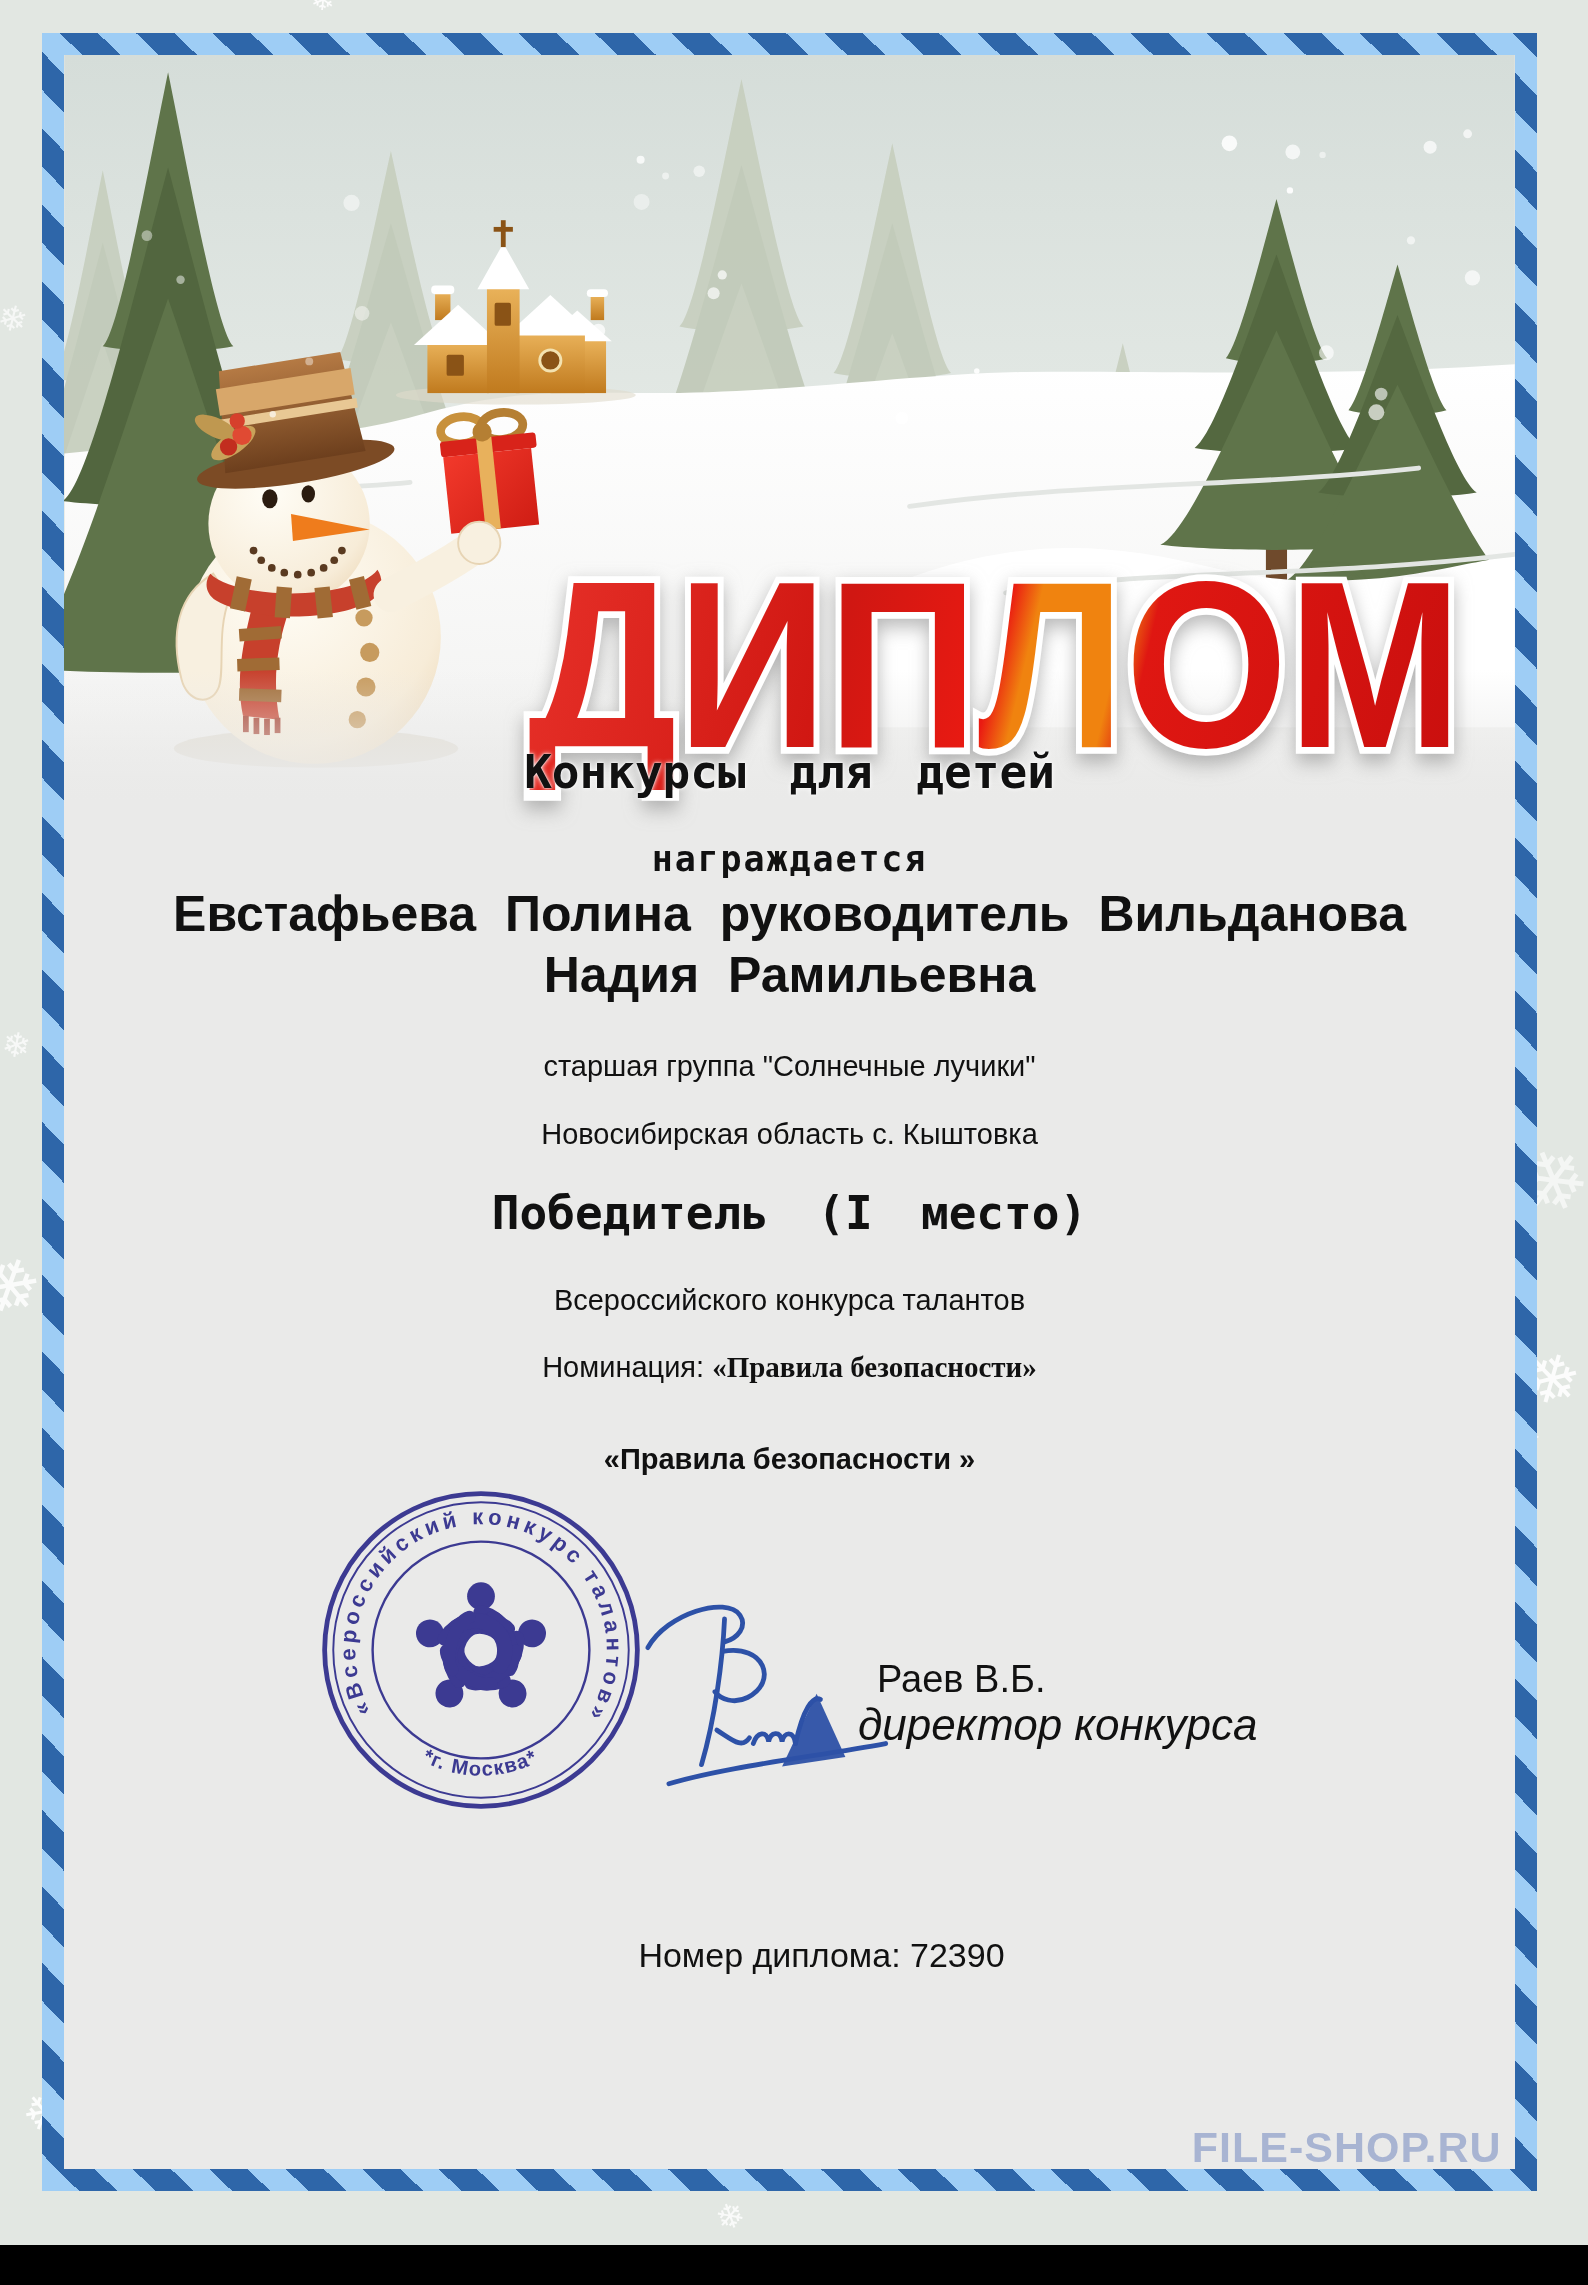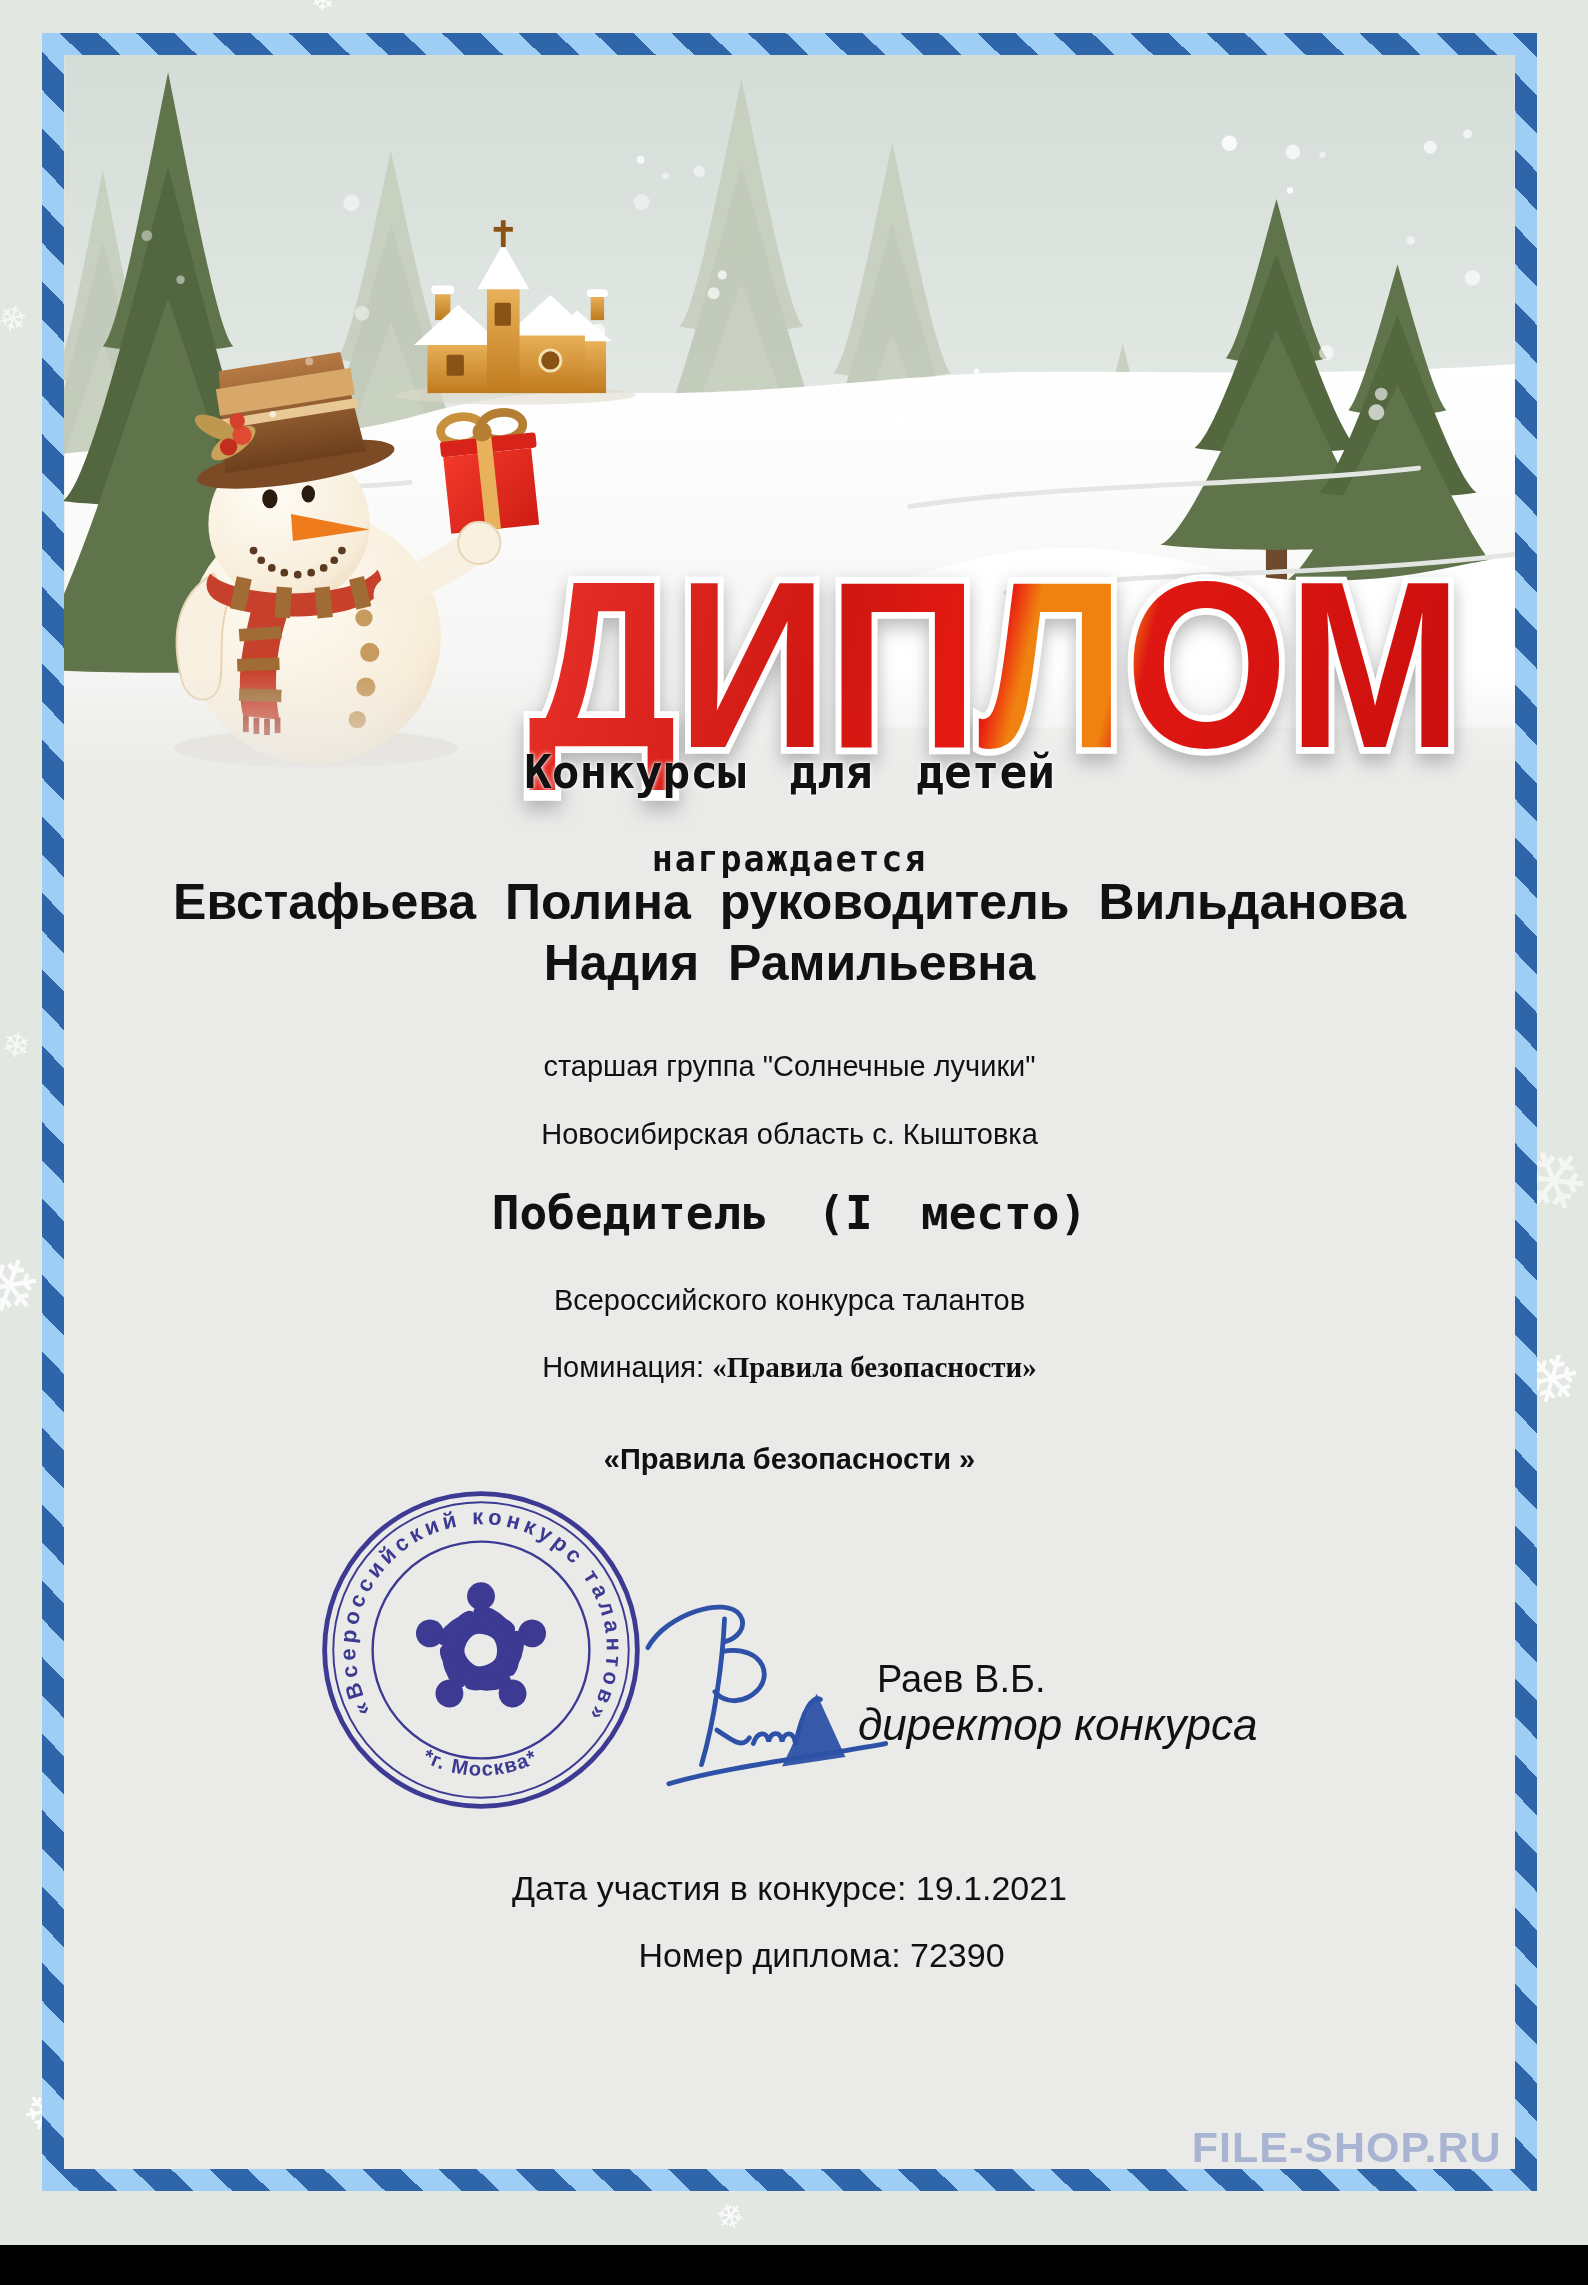--- a/index.html
+++ b/index.html
@@ -23,21 +23,21 @@
     .t-front{color:transparent;
       background-image:linear-gradient(105deg,#e73129 0%,#d01712 34%,#ea1a12 50%,#f0830f 53%,#f0830f 62%,#df1712 65%,#c90f0e 100%);
       -webkit-background-clip:text;background-clip:text;}
   }
   .center{left:0;width:1451px;text-align:center;margin-top:31px;}
   .mono{font-family:"DejaVu Sans Mono","Liberation Mono",monospace;font-weight:bold;}
   .subtitle{top:663px;font-size:46px;line-height:46px;word-spacing:.35em;z-index:4;
             text-shadow:0 0 4.8px #fff,0 0 1.9px #fff;}
   .awarded{top:759px;font-size:35px;line-height:29px;letter-spacing:1.9px;word-spacing:.3em;}
   .recipient{top:817px;font-size:50px;line-height:61px;font-weight:bold;word-spacing:.3em;
-             left:24px;width:1403px;margin:0 auto;}
+             left:24px;width:1403px;margin:12px auto;}
   .line30{font-size:29px;line-height:38px;}
   .group-line{top:961px;}
   .location-line{top:1029px;}
   .award-line{top:1100px;font-size:46px;line-height:54px;word-spacing:.45em;}
   .contest-line{top:1195px;}
   .nomination-line{top:1262px;}
   .work-line{top:1354px;font-weight:bold;}
   .b{font-weight:bold;font-family:Liberation Serif, serif;}
   .signer-name{top:1601px;left:794px;font-size:38px;line-height:46px;margin-left:19px;}
   .signer-role{top:1647px;left:794px;font-size:44px;line-height:46px;font-style:italic;}
@@ -377,20 +377,19 @@
         <path d="M 80,144 C 96,154 106,164 114,152"></path>
         <path d="M 118,158 C 122,146 132,144 134,156 C 136,146 146,144 148,156 C 150,146 160,144 162,158"></path>
         <path d="M 162,158 C 170,122 180,108 188,112"></path>
         <path d="M 30,200 C 90,182 180,172 256,158"></path>
       </g>
       <path d="M 184,106 L 214,172 L 148,182 Z" fill="#2d51a7" opacity=".95"></path>
     </svg>
 
     <div class="abs signer-name">Раев В.Б.</div>
     <div class="abs signer-role">директор конкурса</div>
-    <div class="abs center date-line">Дата участия в конкурсе: 19.1.2021</div>
     <div class="abs center number-line">Номер диплома: 72390</div>
     <div class="abs watermark">FILE-SHOP.RU</div>
   </div>
 
   <div class="abs black-bar"></div>
 </div>
 
 
 </body></html>

